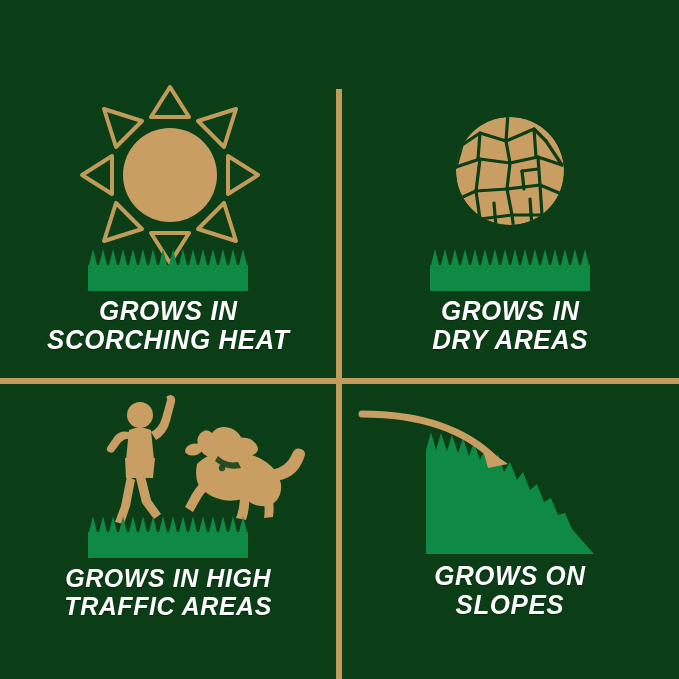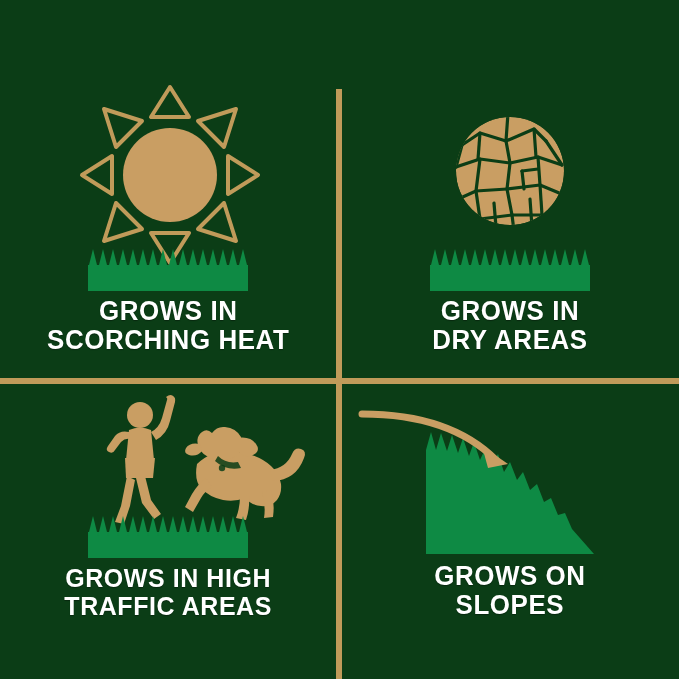--- a/index.html
+++ b/index.html
@@ -60,20 +60,21 @@
   }
 
   .quadrant {
     position: absolute;
     width: 336px;
     height: 241px;
     display: flex;
     flex-direction: column;
     align-items: center;
     box-sizing: border-box;
+    font-style: italic;
   }
   #quad-heat    { left: 0;     top: 0;    }
   #quad-dry     { left: 342px; top: 0;    }
   #quad-traffic { left: 0;     top: 295px;}
   #quad-slopes  { left: 342px; top: 295px;}
 
   .icon-area {
     position: relative;
     width: 336px;
     flex: 0 0 auto;

